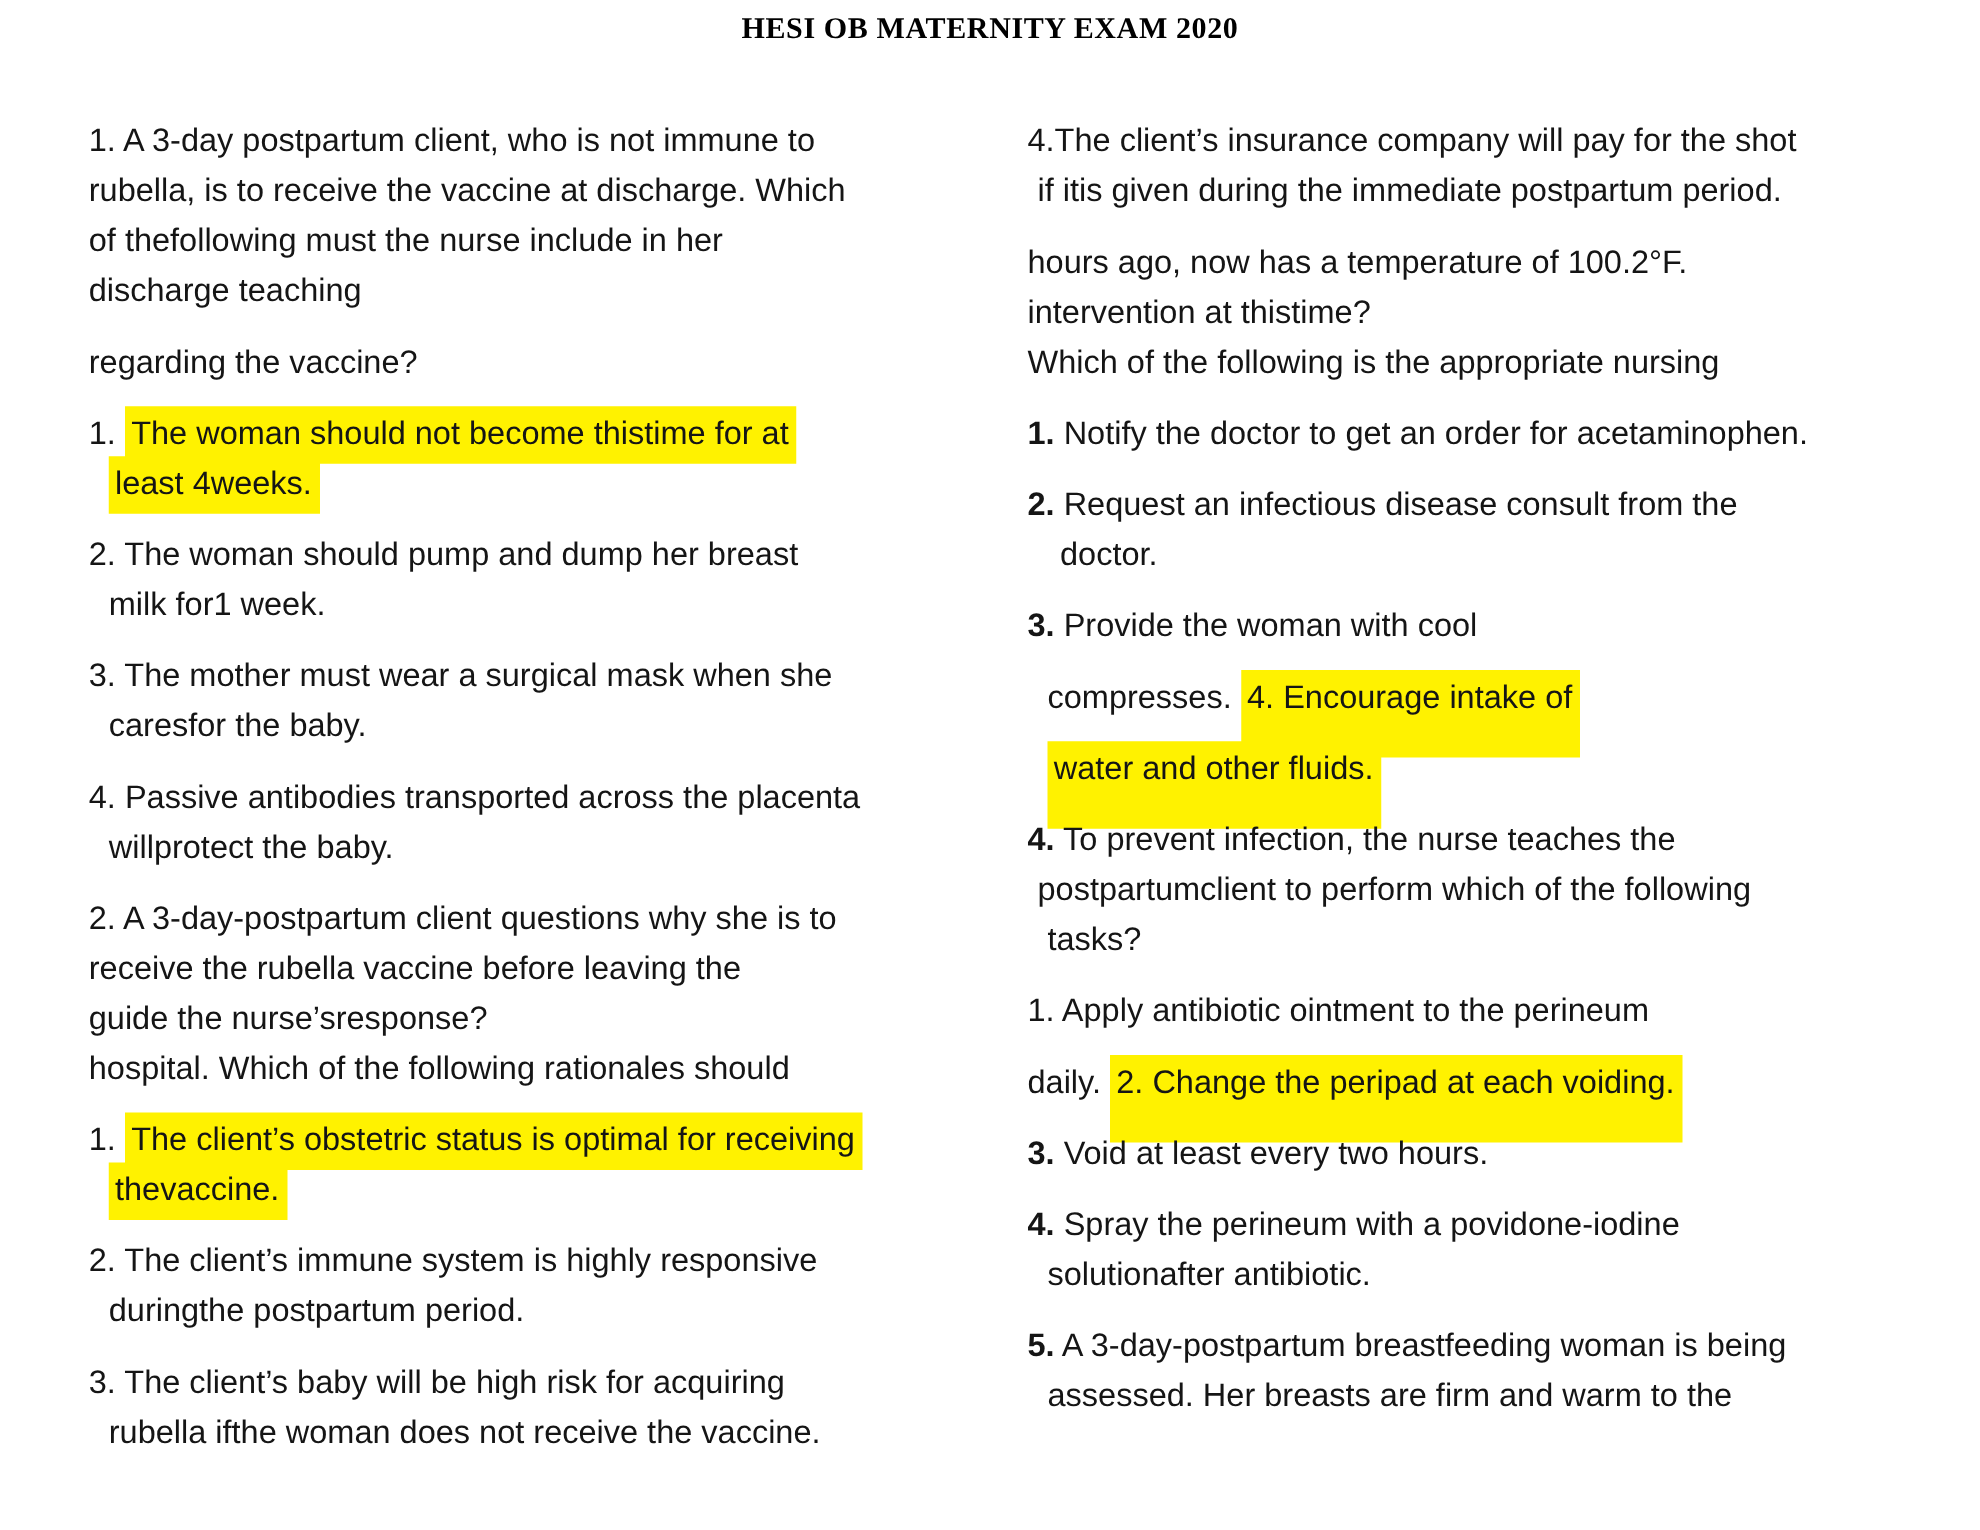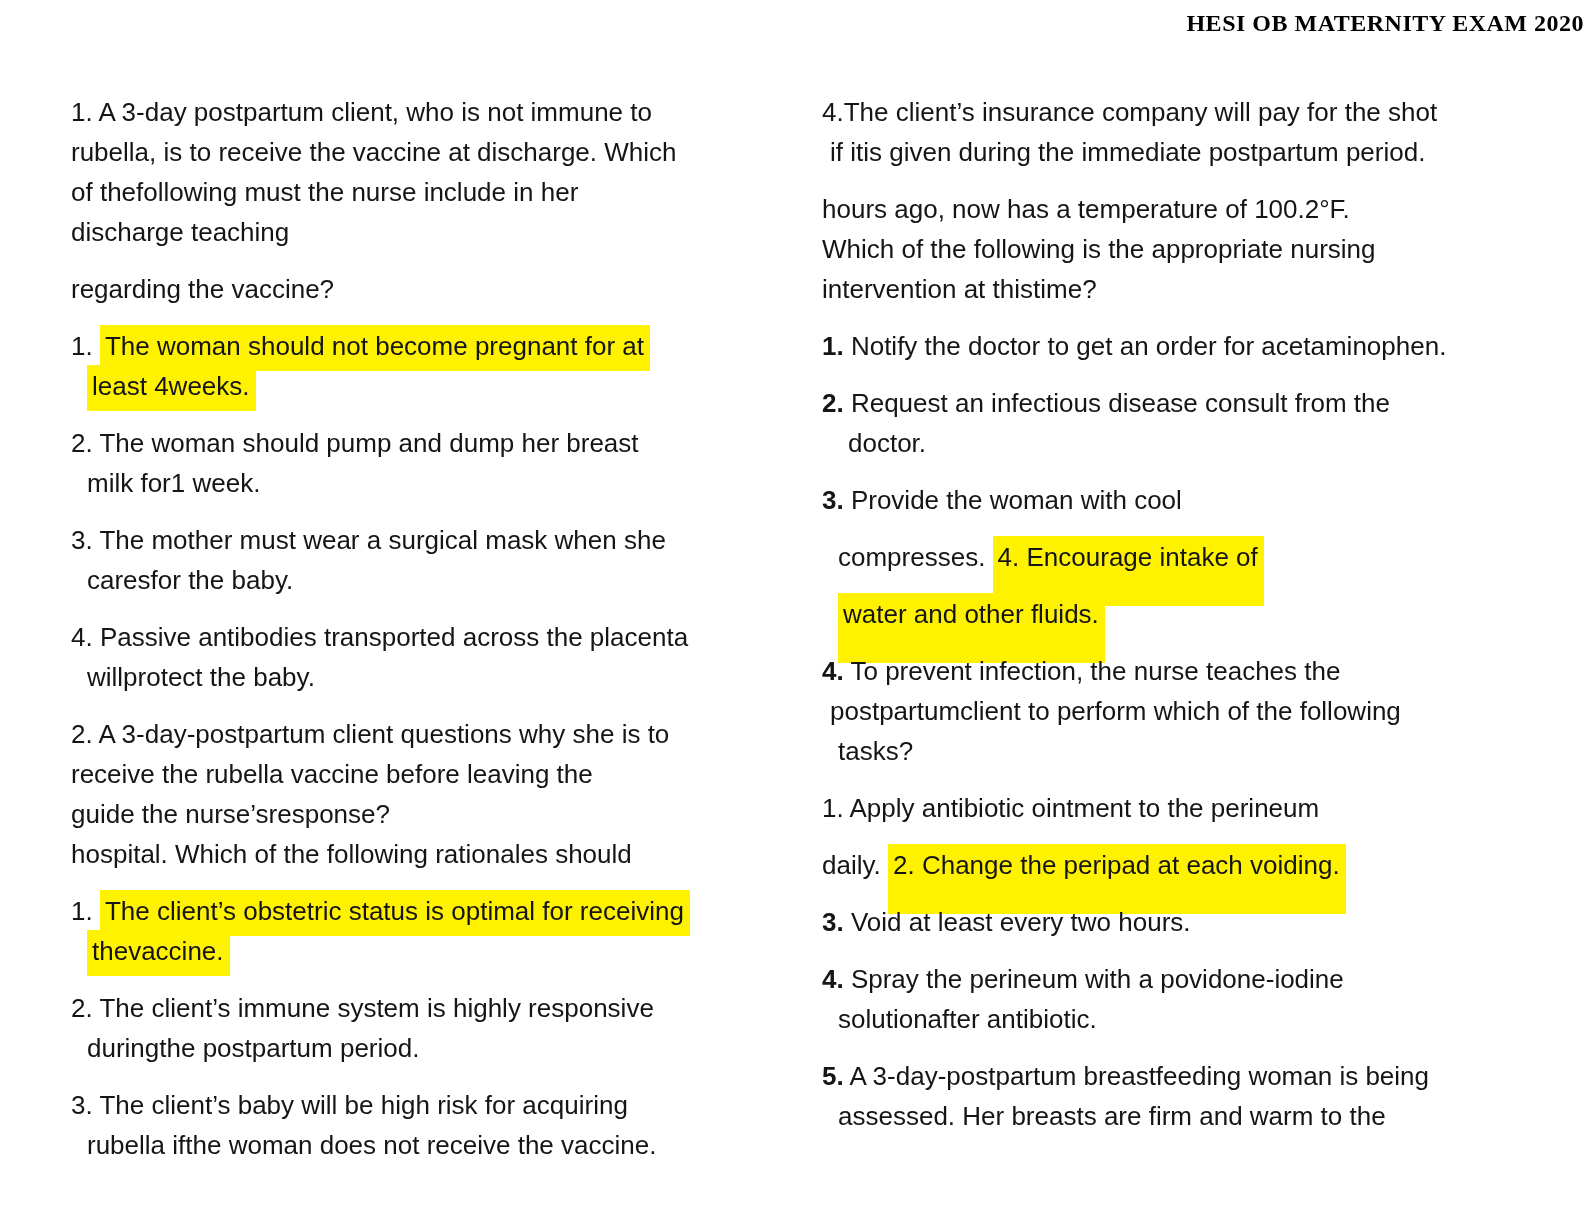--- a/index.html
+++ b/index.html
@@ -3,21 +3,21 @@
 <meta charset="utf-8">
 <style>
   html,body{margin:0;padding:0;background:#ffffff;}
   body{
     width:1584px;height:1224px;overflow:hidden;
     font-family:"Liberation Sans",sans-serif;
     color:#151515;
   }
   .title{
     margin:8px 0 0 0;
-    text-align:right;
+    text-align:center;
     font-family:"Liberation Serif",serif;
     font-weight:bold;
     font-size:24px;
     line-height:30px;
     letter-spacing:0.5px;
     color:#000;
   }
   .columns{
     display:flex;
     margin-top:54px;
@@ -51,21 +51,21 @@
         <div class="block">
           <div class="line"><span>1. A 3-day postpartum client, who is not immune to</span></div>
           <div class="line"><span>rubella, is to receive the vaccine at discharge. Which</span></div>
           <div class="line"><span>of thefollowing must the nurse include in her</span></div>
           <div class="line"><span>discharge teaching</span></div>
         </div>
         <div class="block">
           <div class="line"><span>regarding the vaccine?</span></div>
         </div>
         <div class="block">
-          <div class="line"><span>1. </span><span class="hl">The woman should not become pregnant for at</span></div>
+          <div class="line"><span>1. </span><span class="hl">The woman should not become thistime for at</span></div>
           <div class="line" style="margin-left: 16px;"><span class="hl">least 4weeks.</span></div>
         </div>
         <div class="block">
           <div class="line"><span>2. The woman should pump and dump her breast</span></div>
           <div class="line" style="margin-left: 16px;"><span>milk for1 week.</span></div>
         </div>
         <div class="block">
           <div class="line"><span>3. The mother must wear a surgical mask when she</span></div>
           <div class="line" style="margin-left: 16px;"><span>caresfor the baby.</span></div>
         </div>
@@ -92,22 +92,22 @@
           <div class="line" style="margin-left: 16px;"><span>rubella ifthe woman does not receive the vaccine.</span></div>
         </div>
       </div>
     <div class="col col-right" id="col-right">
         <div class="block">
           <div class="line"><span>4.The client’s insurance company will pay for the shot</span></div>
           <div class="line" style="margin-left: 8px;"><span>if itis given during the immediate postpartum period.</span></div>
         </div>
         <div class="block">
           <div class="line"><span>hours ago, now has a temperature of 100.2°F.</span></div>
+          <div class="line"><span>intervention at thistime?</span></div>
           <div class="line"><span>Which of the following is the appropriate nursing</span></div>
-          <div class="line"><span>intervention at thistime?</span></div>
         </div>
         <div class="block">
           <div class="line"><span class="b">1.</span><span> Notify the doctor to get an order for acetaminophen.</span></div>
         </div>
         <div class="block">
           <div class="line"><span class="b">2.</span><span> Request an infectious disease consult from the</span></div>
           <div class="line" style="margin-left: 26px;"><span>doctor.</span></div>
         </div>
         <div class="block">
           <div class="line"><span class="b">3.</span><span> Provide the woman with cool</span></div>

